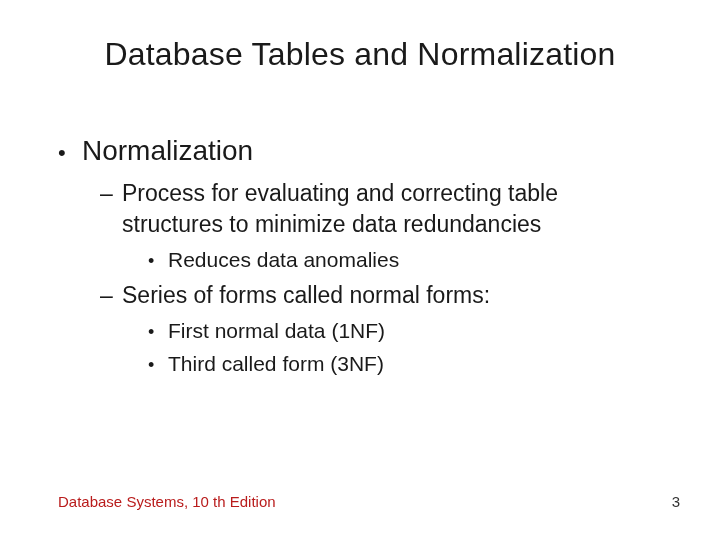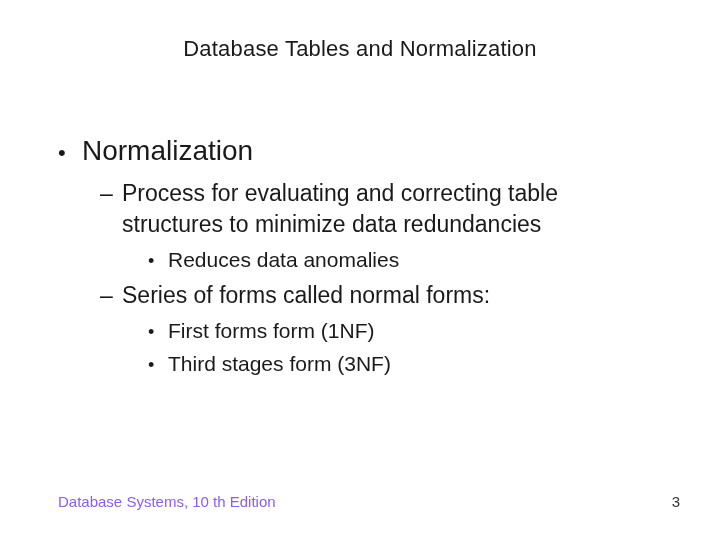--- a/index.html
+++ b/index.html
@@ -17,21 +17,21 @@
     width: 720px;
     height: 540px;
     box-sizing: border-box;
   }
   .title {
     position: absolute;
     top: 36px;
     left: 0;
     right: 0;
     text-align: center;
-    font-size: 22px;
+    font-size: 32px;
     font-weight: 400;
     letter-spacing: 0.2px;
   }
   .body {
     position: absolute;
     top: 132px;
     left: 58px;
     right: 58px;
     font-size: 22px;
     line-height: 1.35;
@@ -83,21 +83,21 @@
     content: "•";
     display: inline-block;
     width: 20px;
     font-size: 18px;
   }
   .footer-left {
     position: absolute;
     left: 58px;
     bottom: 30px;
     font-size: 15px;
-    color: #8b5cf6;
+    color: #b91c1c;
   }
   .footer-right {
     position: absolute;
     right: 40px;
     bottom: 30px;
     font-size: 15px;
     color: #333;
   }
 </style>
 </head>
@@ -120,22 +120,22 @@
             <ul class="lvl3">
               <li><span class="row"><span>Reduces data anomalies</span></span></li>
             </ul>
           </li>
           <li>
             <span class="row">
               <span class="dash">–</span>
               <span class="txt">Series of forms called normal forms:</span>
             </span>
             <ul class="lvl3">
-              <li><span class="row"><span>First forms form (1NF)</span></span></li>
-              <li><span class="row"><span>Third stages form (3NF)</span></span></li>
+              <li><span class="row"><span>First normal data (1NF)</span></span></li>
+              <li><span class="row"><span>Third called form (3NF)</span></span></li>
             </ul>
           </li>
         </ul>
       </li>
     </ul>
   </div>
 
   <div class="footer-left">Database Systems, 10 th Edition</div>
   <div class="footer-right">3</div>
 

